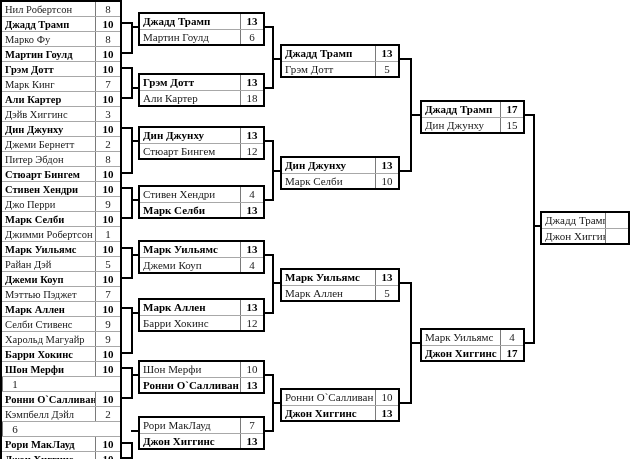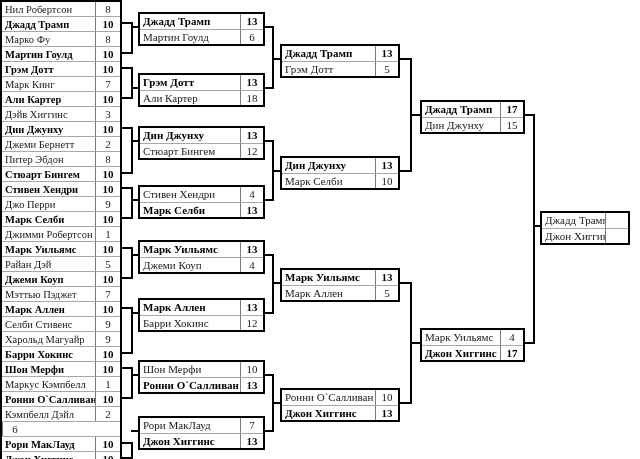--- a/index.html
+++ b/index.html
@@ -159,21 +159,20 @@
       </div>
       <div class="row win">
         <div class="nm">Барри Хокинс</div>
         <div class="sc">10</div>
       </div>
       <div class="row win">
         <div class="nm">Шон Мерфи</div>
         <div class="sc">10</div>
       </div>
       <div class="row lose">
-        <div class="nm">Маркус Кэмпбелл</div>
         <div class="sc">1</div>
       </div>
       <div class="row win">
         <div class="nm">Ронни О`Салливан</div>
         <div class="sc">10</div>
       </div>
       <div class="row lose">
         <div class="nm">Кэмпбелл Дэйл</div>
         <div class="sc">2</div>
       </div>

